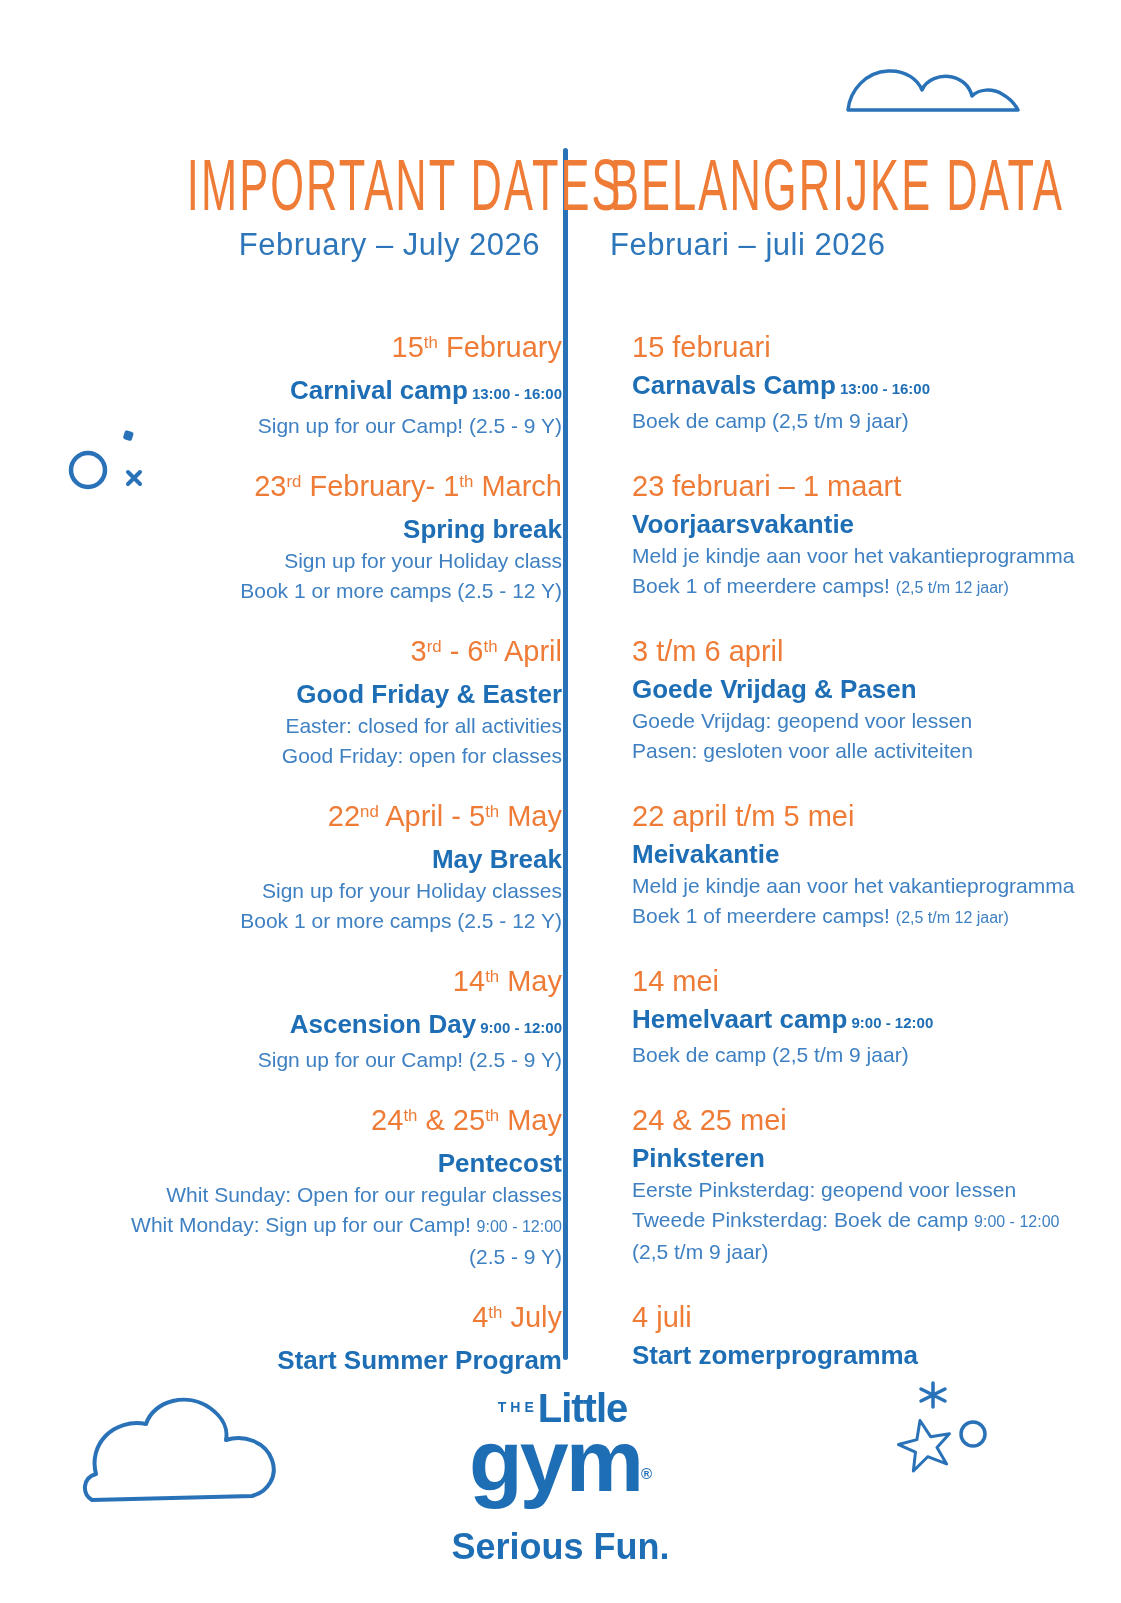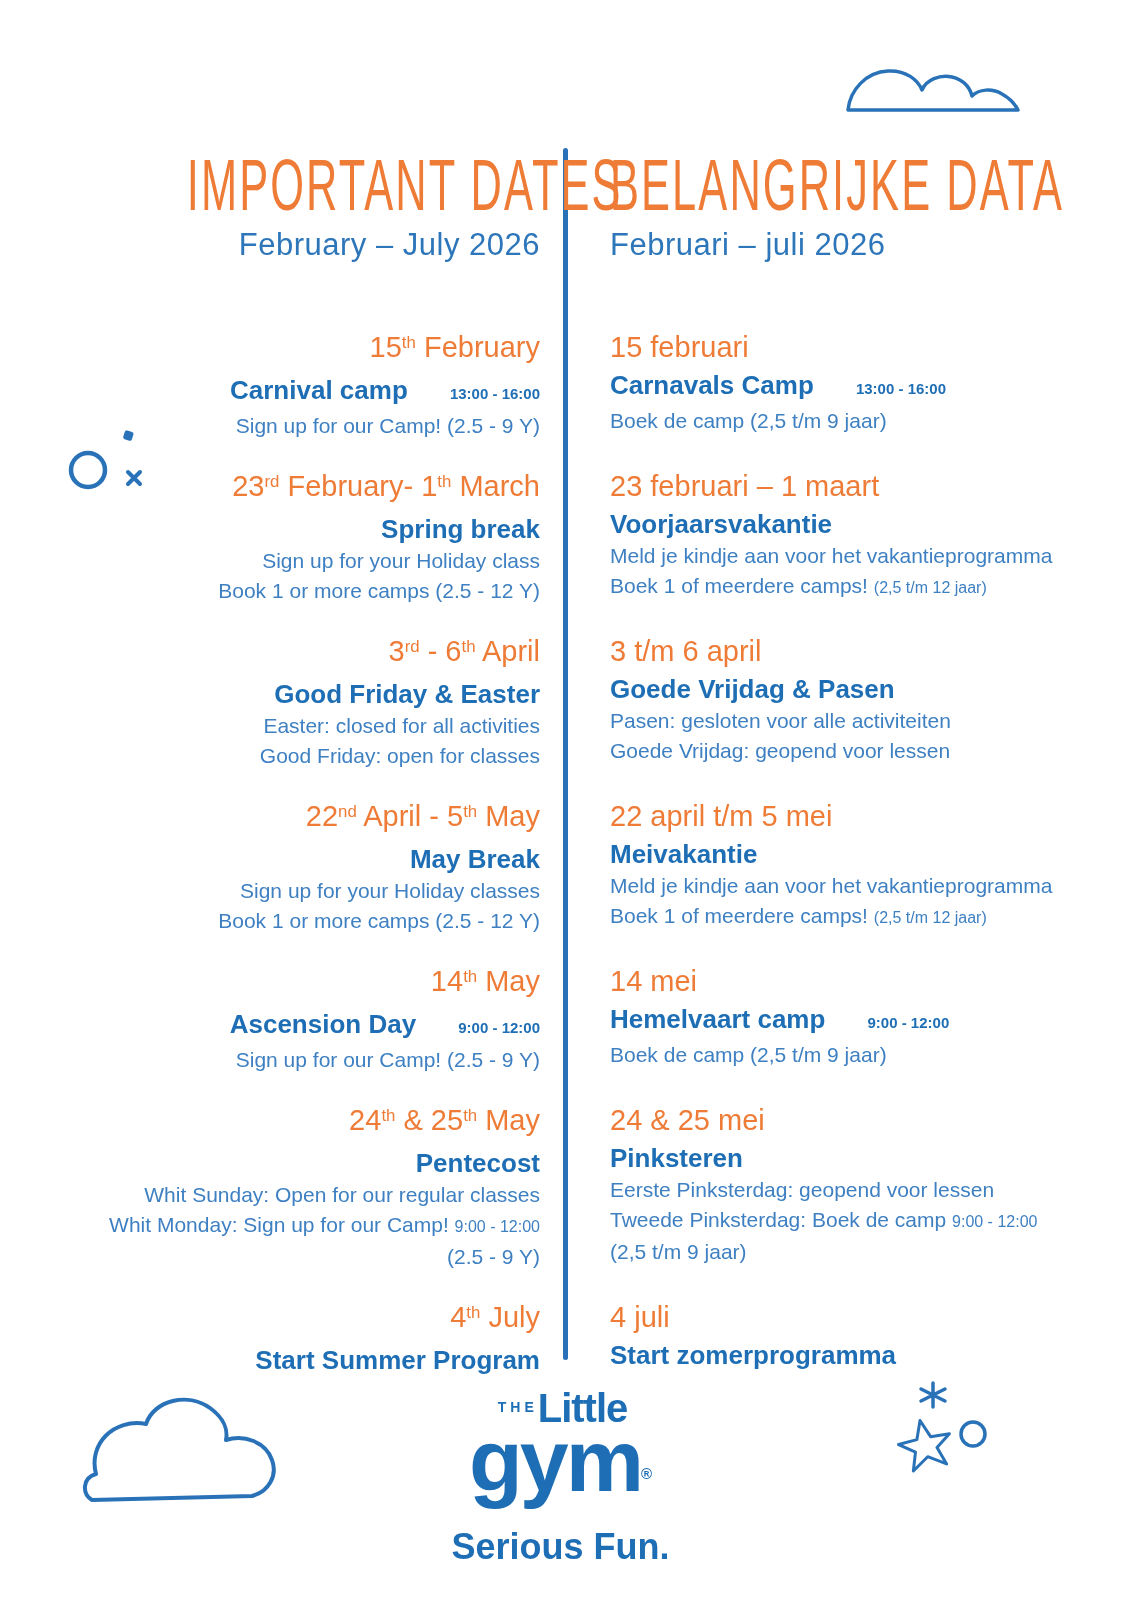--- a/index.html
+++ b/index.html
@@ -34,25 +34,25 @@
   .header{margin-top:150px;}
   .script-title{display:inline-block;font-size:62px;font-weight:400;color:var(--orange);
     text-transform:uppercase;letter-spacing:3px;white-space:nowrap;
     transform:scale(0.7,1.18);}
   .cell-en .script-title{transform-origin:100% 60%;}
   .cell-nl .script-title{transform-origin:0 60%;}
   .subtitle{font-size:31px;color:var(--blueSub);margin-top:6px;letter-spacing:0.5px;}
 
   
   .entries{margin-top:66px;}
-  .entry{margin-bottom:27px;}
+  .entry{margin-bottom:27px;padding-left:22px;}
   .date{font-size:29px;line-height:36px;color:var(--orange);margin-bottom:3px;}
   .date sup{font-size:0.58em;vertical-align:baseline;position:relative;top:-0.55em;}
   .title{font-size:26px;line-height:34px;font-weight:bold;color:var(--blueHeading);}
-  .title .small{font-size:15px;font-weight:bold;margin-left:38px;}
+  .title .small{font-size:15px;font-weight:bold;}
   .line{font-size:21px;line-height:30px;color:var(--blueBody);}
   .line .small{font-size:16px;margin-top:46px;}
   .entry:last-child .title{margin-top:2px;}
 
   
   .logo{position:absolute;top:1386px;left:50%;transform:translateX(-50%);
         color:var(--blueHeading);font-weight:bold;text-align:center;width:260px;}
   .logo-row1{display:flex;align-items:center;justify-content:center;margin-left:4px;}
   .logo-the{font-size:14px;letter-spacing:4px;margin-bottom:4px;}
   .logo-little{font-size:40px;letter-spacing:-1px;}
@@ -150,22 +150,22 @@
         <div class="title"><span>Good Friday &amp; Easter</span></div>
         <div class="lines">
             <div class="line"><span>Easter: closed for all activities</span></div>
             <div class="line"><span>Good Friday: open for classes</span></div>
           </div>
       </div>
       <div class="cell-nl">
         <div class="date"><span>3 t/m 6 april</span></div>
         <div class="title"><span>Goede Vrijdag &amp; Pasen</span></div>
         <div class="lines">
+            <div class="line"><span>Goede Vrijdag: geopend voor lessen</span></div>
             <div class="line"><span>Pasen: gesloten voor alle activiteiten</span></div>
-            <div class="line"><span>Goede Vrijdag: geopend voor lessen</span></div>
           </div>
       </div>
     </div>
 
     <div class="row entry">
       <div class="cell-en">
         <div class="date"><span>22</span><sup>nd</sup><span> April - 5</span><sup>th</sup><span> May</span></div>
         <div class="title"><span>May Break</span></div>
         <div class="lines">
             <div class="line"><span>Sign up for your Holiday classes</span></div>

